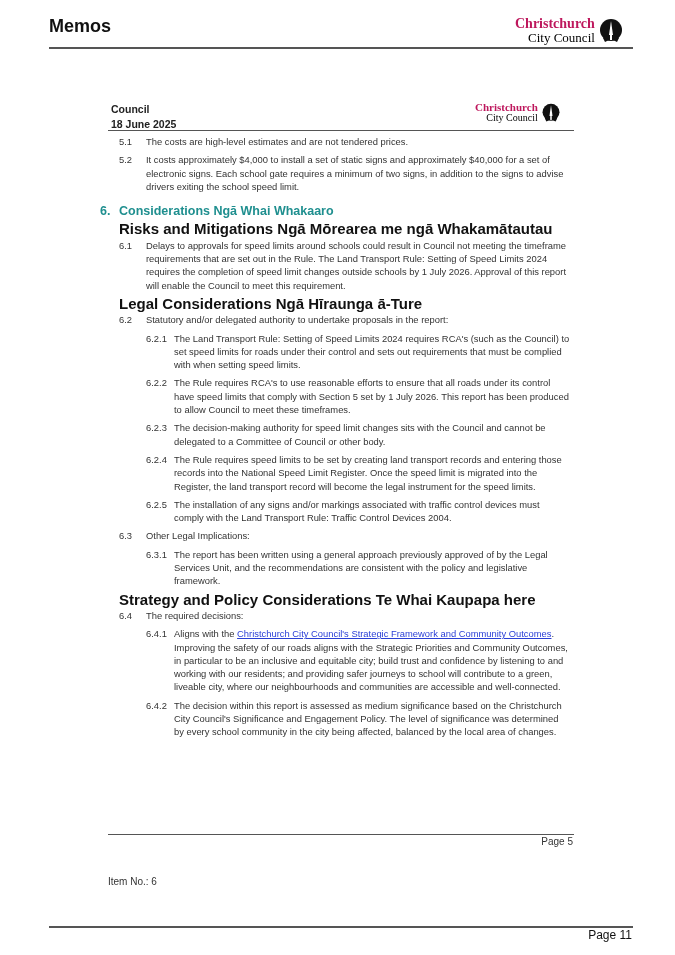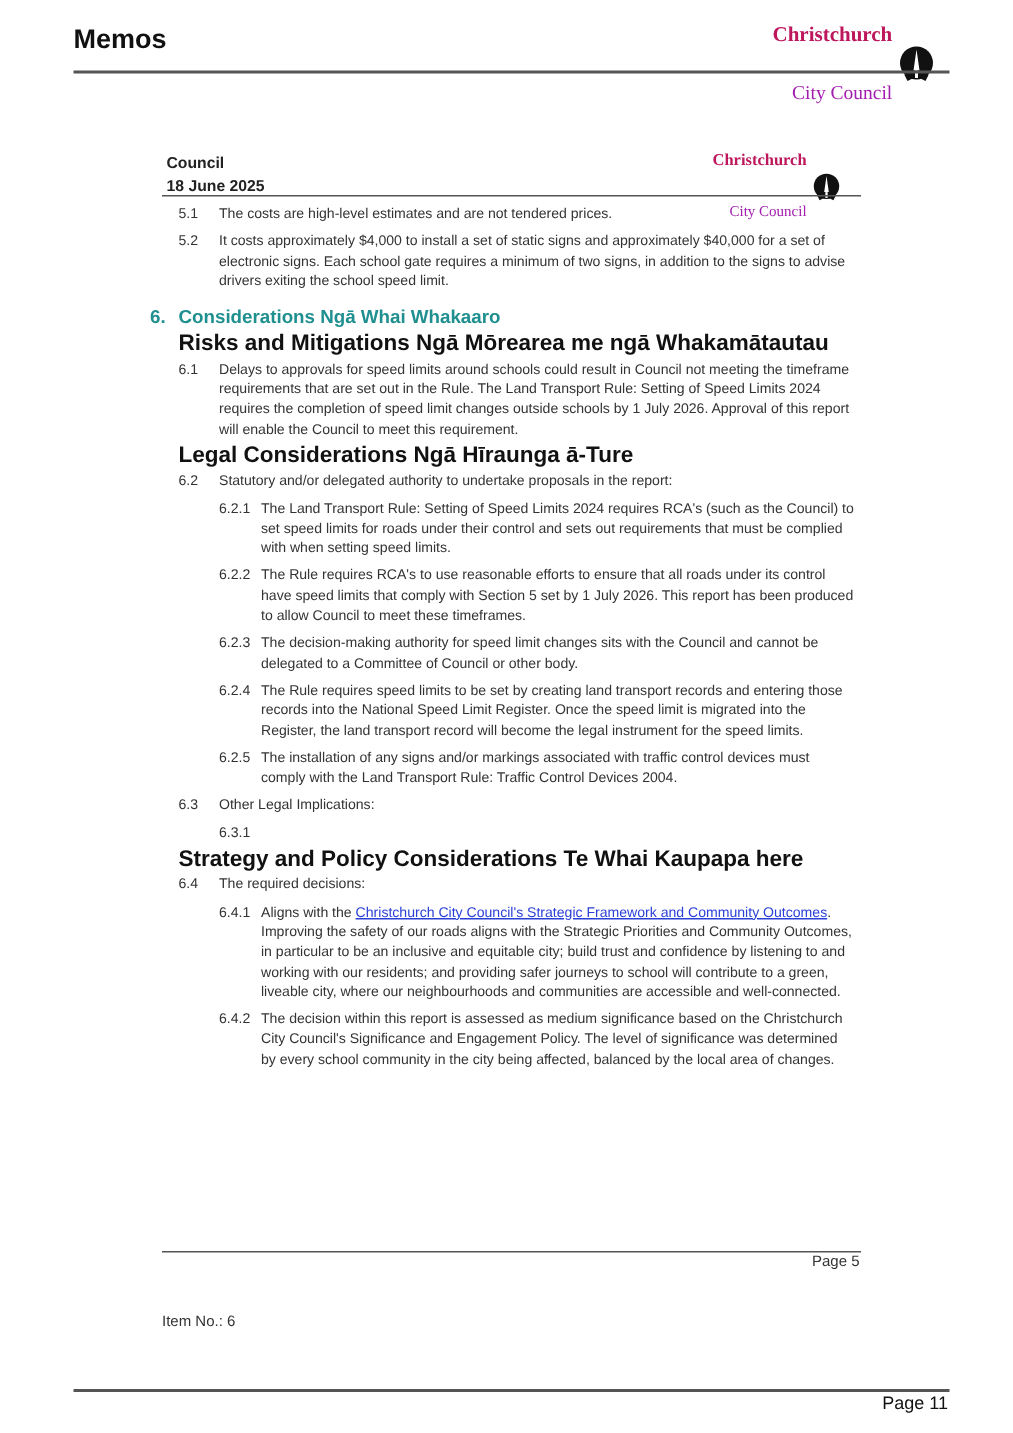--- a/index.html
+++ b/index.html
@@ -6,21 +6,21 @@
   body {
     width: 675px; height: 955px; position: relative; overflow: hidden;
     font-family: "Liberation Sans", "DejaVu Sans", sans-serif;
     color: #222;
   }
   .abs { position: absolute; }
   .outer-title { left: 49px; top: 16px; font-size: 18px; font-weight: bold; color: #111; }
   .logo { display: flex; align-items: center; gap: 3px; }
   .logo .txt { text-align: right; font-family: "Liberation Serif", "DejaVu Serif", serif; line-height: 1; }
   .logo .l1 { font-weight: bold; color: #be185d; }
-  .logo .l2 { color: #a21caf; margin-top: 24px; }
+  .logo .l2 { color: #000000; }
   .outer-logo { left: 515px; top: 17px; }
   .outer-logo .l1 { font-size: 14px; }
   .outer-logo .l2 { font-size: 13px; }
   .inner-logo { left: 475px; top: 102px; }
   .inner-logo .l1 { font-size: 11px; }
   .inner-logo .l2 { font-size: 10px; }
   .rule { height: 0; border-top: 2px solid #555; }
   .outer-rule-top { left: 49px; top: 47px; width: 584px; }
   .outer-rule-bottom { left: 49px; top: 926px; width: 584px; }
   .inner-rule-top { left: 108px; top: 130px; width: 466px; border-top-width: 1.5px; }
@@ -122,20 +122,21 @@
   <div class="sub">
     <span class="num">6.2.5</span>
     <span class="body">The installation of any signs and/or markings associated with traffic control devices must comply with the Land Transport Rule: Traffic Control Devices 2004.</span>
   </div>
   <div class="para">
     <span class="num">6.3</span>
     <span class="body">Other Legal Implications:</span>
   </div>
   <div class="sub">
     <span class="num">6.3.1</span>
+    <span class="body">The report has been written using a general approach previously approved of by the Legal Services Unit, and the recommendations are consistent with the policy and legislative framework.</span>
   </div>
 
   <div class="h2">Strategy and Policy Considerations Te Whai Kaupapa here</div>
   <div class="para">
     <span class="num">6.4</span>
     <span class="body">The required decisions:</span>
   </div>
   <div class="sub">
     <span class="num">6.4.1</span>
     <span class="body"><span>Aligns with the </span><a class="link">Christchurch City Council's Strategic Framework and Community Outcomes</a><span>. Improving the safety of our roads aligns with the Strategic Priorities and Community Outcomes, in particular to be an inclusive and equitable city; build trust and confidence by listening to and working with our residents; and providing safer journeys to school will contribute to a green, liveable city, where our neighbourhoods and communities are accessible and well-connected.</span></span>

